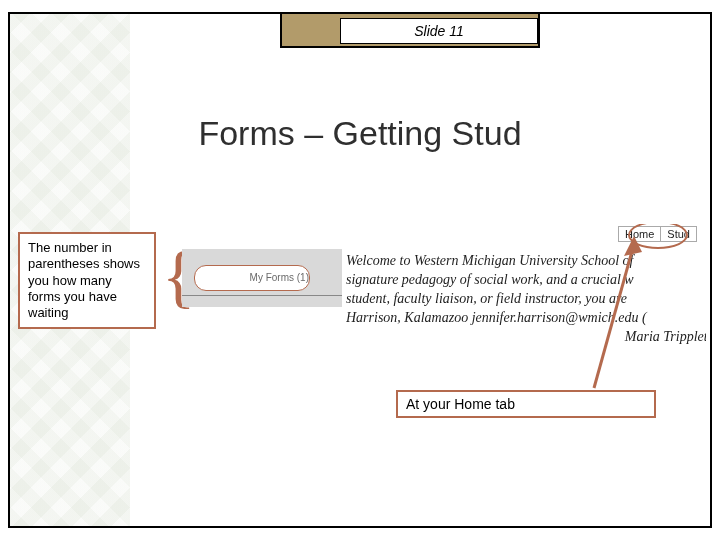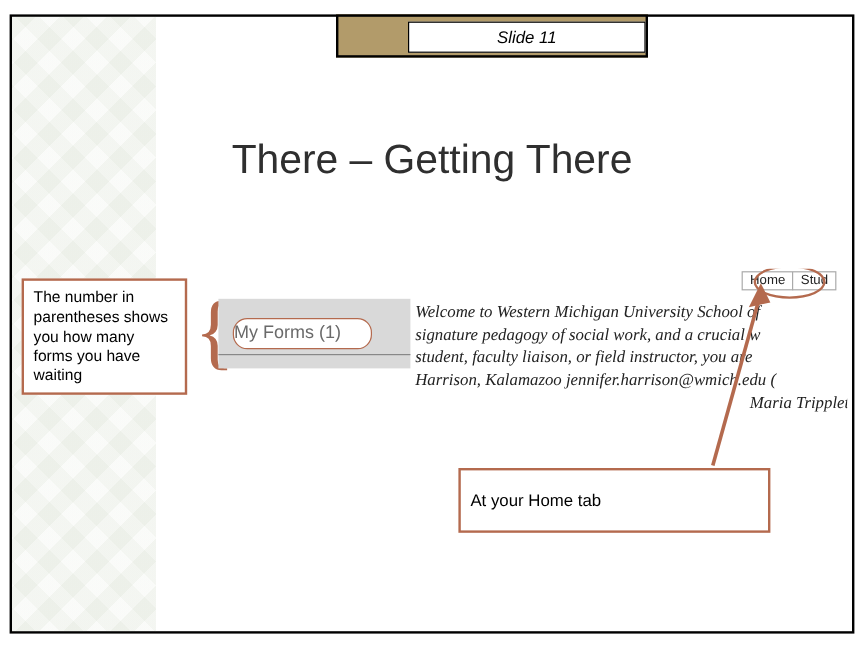--- a/index.html
+++ b/index.html
@@ -94,22 +94,22 @@
     background:#d9d9d9;
     box-sizing:border-box;
   }
   .forms-pill{
     position:absolute;
     left:12px;top:16px;
     width:114px;height:24px;
     border:1.5px solid #b46a4e;
     border-radius:12px;
     background:#fff;
-    text-align:left;
-    font-size:15px;
+    text-align:right;
+    font-size:10px;
     line-height:24px;
     color:#6a6a6a;
   }
   .forms-strip .divider{
     position:absolute;
     left:0;right:0;top:46px;
     border-top:1px solid #888;
   }
   
   .rightclip{
@@ -154,40 +154,40 @@
   }
   
   .arrow{
     position:absolute;
     left:566px;top:222px;
     pointer-events:none;
   }
   
   .callout-bottom{
     position:absolute;
-    left:372px;top:376px;
+    left:386px;top:376px;
     width:260px;
-    padding:17px 8px;
+    padding:4px 8px;
     border:2px solid #b46a4e;
     background:#fff;
     font-size:14px;
     box-sizing:border-box;
   }
 </style>
 </head>
 <body>
 
 <div class="slide">
   <div class="leafbg"></div>
 
   <div class="tabbox">
     <div class="inner">Slide 11</div>
   </div>
 
-  <div class="heading">There – Getting There</div>
+  <div class="heading">Forms – Getting Stud</div>
 
   <div class="callout-left">The number in parentheses shows you how many forms you have waiting</div>
 
   <div class="brace">}</div>
 
   <div class="forms-strip">
     <div class="forms-pill">My Forms (1)</div>
     <div class="divider"></div>
   </div>
 

